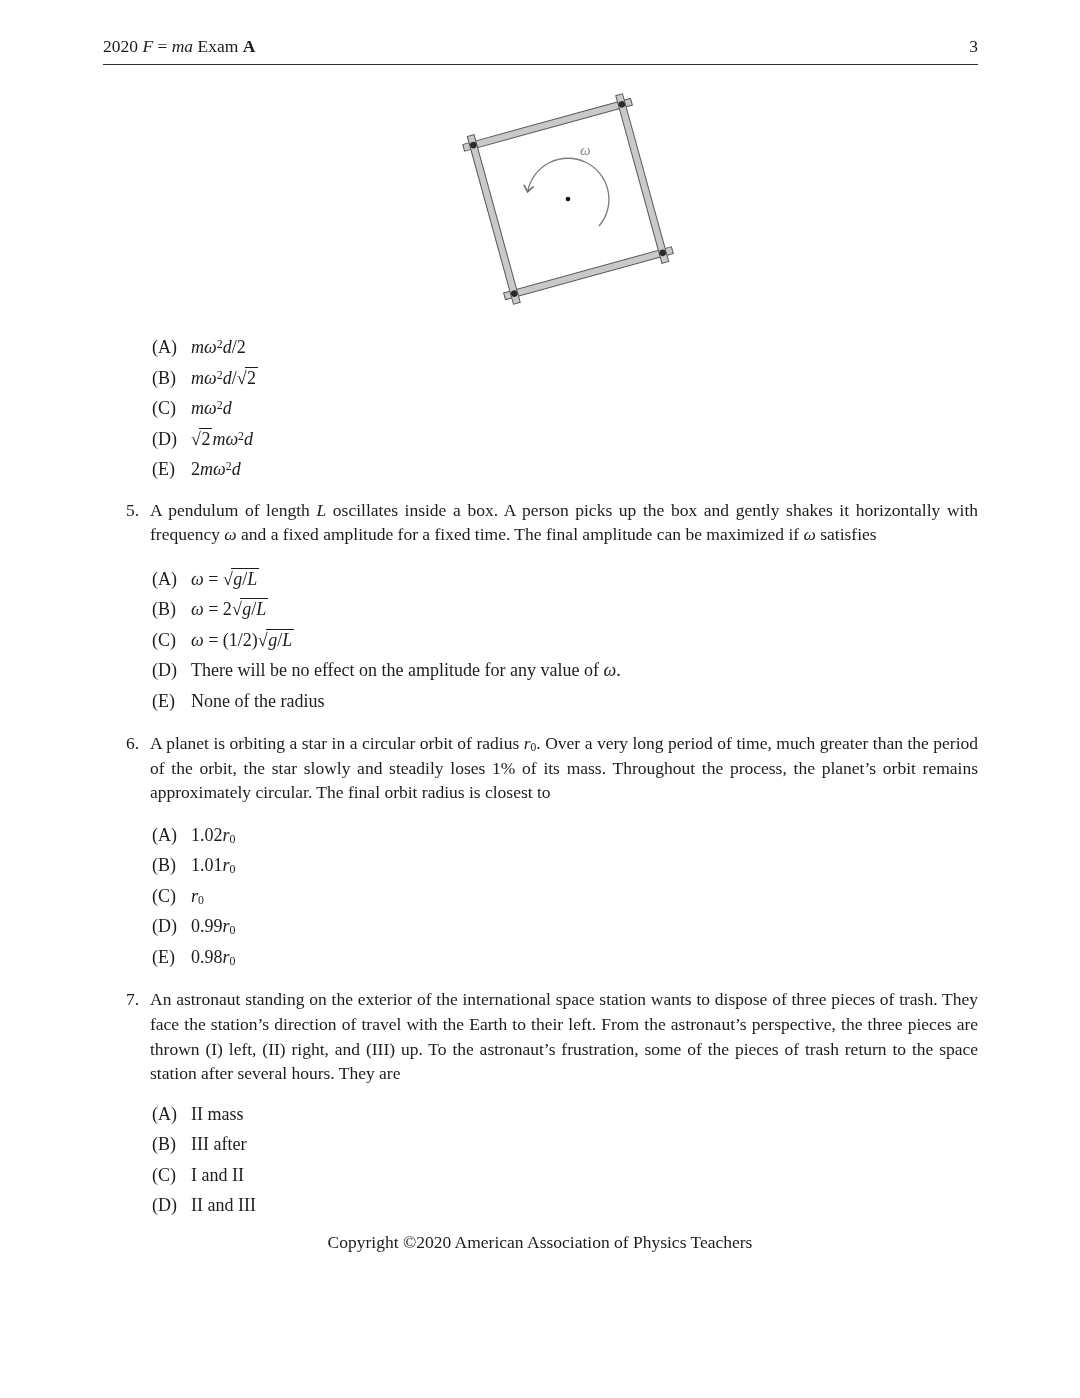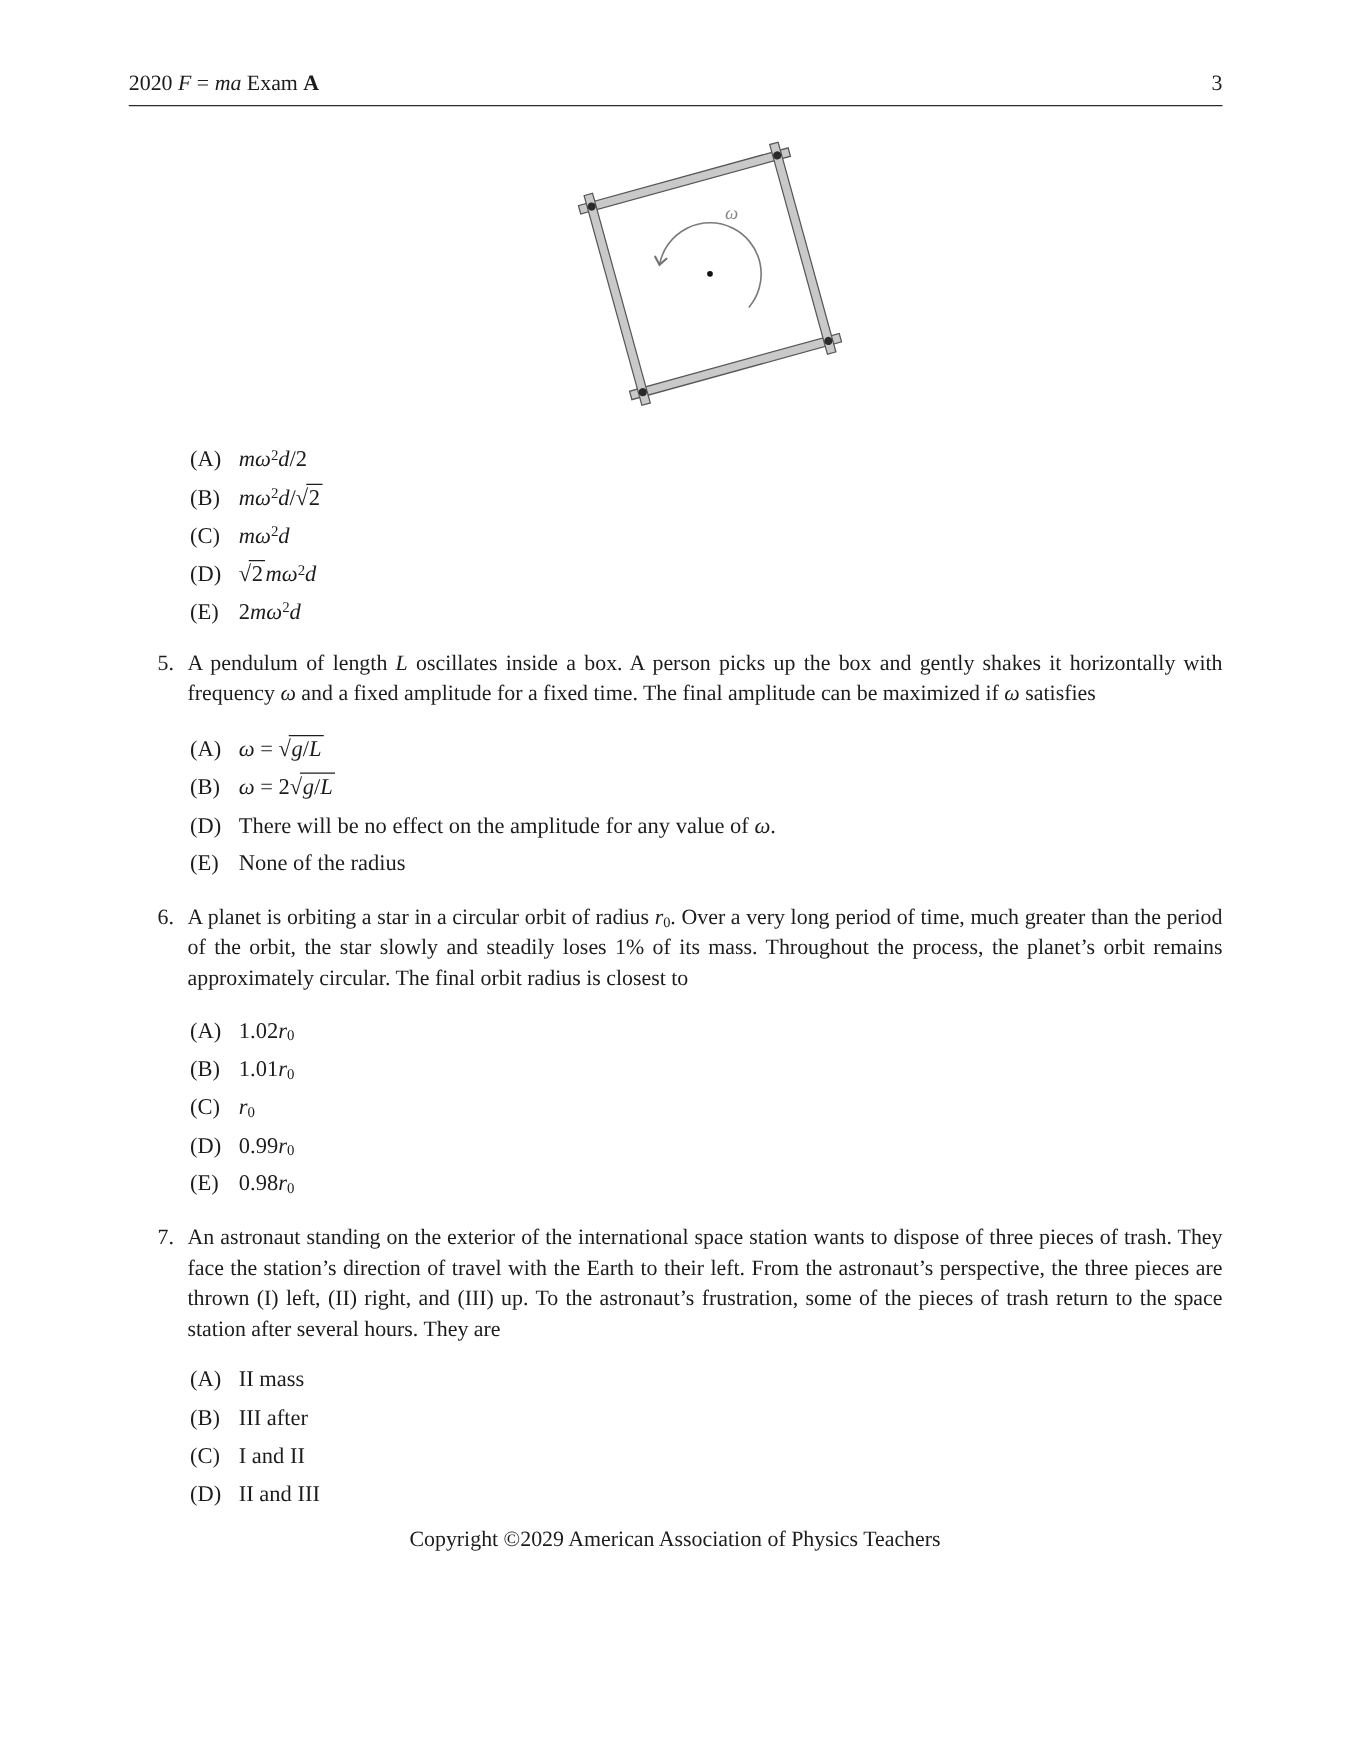--- a/index.html
+++ b/index.html
@@ -2,21 +2,21 @@
 <html><head>
 <meta charset="utf-8">
 <style>
   html,body{margin:0;padding:0;}
   body{
     width:1080px;height:1398px;background:#ffffff;overflow:hidden;
     font-family:"Liberation Serif","DejaVu Serif",serif;color:#1c1c1c;
   }
   .header{
     display:flex;justify-content:space-between;align-items:flex-end;
-    margin:56px 102px 0 103px;padding-bottom:7px;
+    margin:36px 102px 0 103px;padding-bottom:7px;
     border-bottom:1.5px solid #2b2b2b;font-size:17.5px;
   }
   .fig{display:block;margin:14px 0 0 438px;}
   .choices{list-style:none;margin:0;padding:0;font-size:18px;}
   .choices li{margin-bottom:6px;line-height:24.5px;}
   .clabel{display:inline-block;width:39px;}
   .q4list{margin:22px 0 0 152px;}
   .q5list{margin:20px 0 0 152px;}
   .q6list{margin:18px 0 0 152px;}
   .q7list{margin:16px 0 0 152px;}
@@ -76,20 +76,21 @@
 </ol>
 
 <div class="question q5">
   <span class="qnum">5.</span>
   <span>A pendulum of length <i>L</i> oscillates inside a box.  A person picks up the box and gently shakes it horizontally with frequency <i>ω</i> and a fixed amplitude for a fixed time.  The final amplitude can be maximized if <i>ω</i> satisfies</span>
 </div>
 
 <ol class="choices q5list">
   <li><span class="clabel">(A)</span><span><i>ω</i> = <span class="sqrt">√<span class="rad"><i>g</i>/<i>L</i></span></span></span></li>
   <li><span class="clabel">(B)</span><span><i>ω</i> = 2<span class="sqrt">√<span class="rad"><i>g</i>/<i>L</i></span></span></span></li>
+  <li><span class="clabel">(C)</span><span><i>ω</i> = (1/2)<span class="sqrt">√<span class="rad"><i>g</i>/<i>L</i></span></span></span></li>
   <li><span class="clabel">(D)</span><span>There will be no effect on the amplitude for any value of <i>ω</i>.</span></li>
   <li><span class="clabel">(E)</span><span>None of the radius</span></li>
 </ol>
 
 <div class="question q6">
   <span class="qnum">6.</span>
   <span>A planet is orbiting a star in a circular orbit of radius <i>r</i><sub>0</sub>.  Over a very long period of time, much greater than the period of the orbit, the star slowly and steadily loses 1% of its mass.  Throughout the process, the planet’s orbit remains approximately circular.  The final orbit radius is closest to</span>
 </div>
 
 <ol class="choices q6list">
@@ -105,13 +106,13 @@
   <span>An astronaut standing on the exterior of the international space station wants to dispose of three pieces of trash.  They face the station’s direction of travel with the Earth to their left.  From the astronaut’s perspective, the three pieces are thrown (I) left, (II) right, and (III) up.  To the astronaut’s frustration, some of the pieces of trash return to the space station after several hours. They are</span>
 </div>
 
 <ol class="choices q7list">
   <li><span class="clabel">(A)</span><span>II mass</span></li>
   <li><span class="clabel">(B)</span><span>III after</span></li>
   <li><span class="clabel">(C)</span><span>I and II</span></li>
   <li><span class="clabel">(D)</span><span>II and III</span></li>
 </ol>
 
-<div class="footer">Copyright ©2029 American Association of Physics Teachers</div>
+<div class="footer">Copyright ©2020 American Association of Physics Teachers</div>
 
 </body></html>

